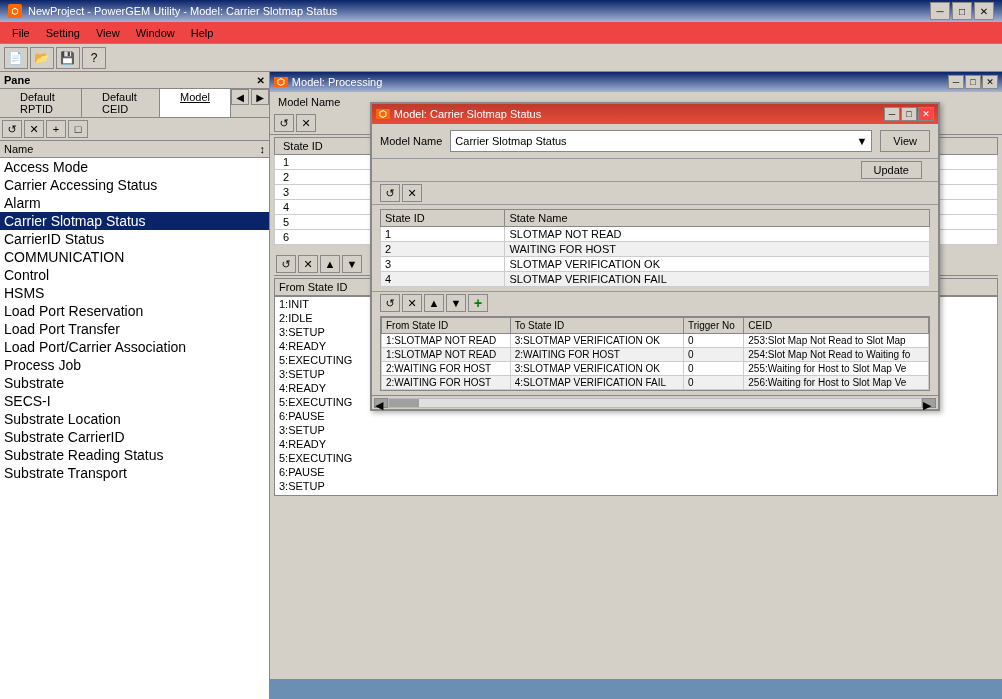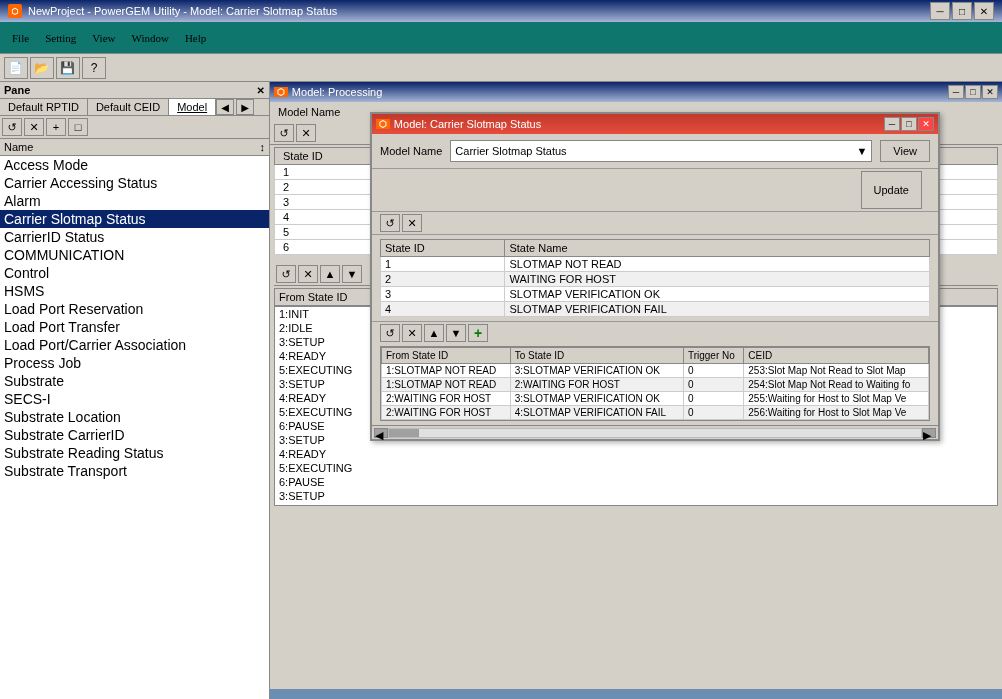--- a/index.html
+++ b/index.html
@@ -7,36 +7,36 @@
 
     
     .title-bar { background: linear-gradient(to bottom, #0a246a, #a6b5d5); color: white; height: 22px; display: flex; align-items: center; justify-content: space-between; padding: 0 8px; font-size: 11px; }
     .title-bar-left { display: flex; align-items: center; gap: 6px; }
     .title-bar-icon { width: 14px; height: 14px; background: #ff6600; border-radius: 2px; display: flex; align-items: center; justify-content: center; color: white; font-size: 8px; font-weight: bold; }
     .title-bar-controls { display: flex; gap: 2px; }
     .title-btn { width: 20px; height: 18px; background: #d4d0c8; border: 1px solid #888; display: flex; align-items: center; justify-content: center; cursor: pointer; font-size: 10px; color: #000; }
     .title-btn.close { background: #d4d0c8; }
 
     
-    .menu-bar { background: #0f766e; height: 32px; display: flex; align-items: center; padding: 0 4px; border-bottom: 1px solid #888; font-family: Liberation Serif, serif; }
+    .menu-bar { background: #ef4444; height: 22px; display: flex; align-items: center; padding: 0 4px; border-bottom: 1px solid #888; }
     .menu-item { padding: 2px 8px; cursor: pointer; font-size: 11px; }
 
     
     .toolbar { background: #d4d0c8; height: 28px; display: flex; align-items: center; padding: 2px 4px; border-bottom: 1px solid #888; gap: 2px; }
     .toolbar-btn { width: 24px; height: 22px; background: #d4d0c8; border: 1px solid #888; display: flex; align-items: center; justify-content: center; cursor: pointer; font-size: 12px; }
 
     
     .main-layout { display: flex; height: calc(699px - 22px - 22px - 28px); }
 
     
     .left-panel { width: 270px; background: #d4d0c8; border-right: 1px solid #888; display: flex; flex-direction: column; }
     .left-panel-header { background: #d4d0c8; padding: 2px 4px; font-size: 11px; font-weight: bold; border-bottom: 1px solid #888; display: flex; align-items: center; justify-content: space-between; }
     .left-panel-close { cursor: pointer; font-size: 10px; }
     .left-panel-tabs { display: flex; border-bottom: 1px solid #888; }
-    .left-tab { padding: 2px 8px; font-size: 11px; cursor: pointer; background: #d4d0c8; border-right: 1px solid #888; }
+    .left-tab { padding: 2px 20px; font-size: 11px; cursor: pointer; background: #d4d0c8; border-right: 1px solid #888; }
     .left-tab.active { background: white; text-decoration: underline; }
     .left-panel-toolbar { display: flex; align-items: center; padding: 2px; gap: 2px; border-bottom: 1px solid #888; }
     .left-toolbar-btn { width: 20px; height: 18px; background: #d4d0c8; border: 1px solid #888; display: flex; align-items: center; justify-content: center; cursor: pointer; font-size: 11px; }
     .name-header { display: flex; justify-content: space-between; padding: 2px 4px; background: #d4d0c8; font-size: 11px; border-bottom: 1px solid #888; }
     .tree-list { flex: 1; overflow-y: auto; background: white; }
     .tree-item { padding: 1px 4px; cursor: pointer; font-size: 14px; white-space: nowrap; }
     .tree-item.selected { background: #0a246a; color: white; }
     .nav-arrows { display: flex; gap: 2px; }
     .nav-btn { width: 18px; height: 16px; background: #d4d0c8; border: 1px solid #888; display: flex; align-items: center; justify-content: center; cursor: pointer; font-size: 10px; }
 
@@ -44,21 +44,21 @@
     .right-area { flex: 1; position: relative; background: #6b8eb3; overflow: hidden; }
     .win-btn { width: 16px; height: 14px; background: #d4d0c8; border: 1px solid #888; display: flex; align-items: center; justify-content: center; cursor: pointer; font-size: 9px; color: #000; }
 
     
     .inner-window { position: absolute; top: 30px; left: 100px; width: 570px; background: #d4d0c8; border: 2px solid #888; box-shadow: 2px 2px 5px rgba(0,0,0,0.3); }
     .inner-win-title { background: linear-gradient(to bottom, #c0392b, #e74c3c); color: white; height: 20px; display: flex; align-items: center; justify-content: space-between; padding: 0 4px; font-size: 11px; }
     .inner-win-controls { display: flex; gap: 1px; }
     .inner-win-btn { width: 16px; height: 14px; background: #d4d0c8; border: 1px solid #888; display: flex; align-items: center; justify-content: center; cursor: pointer; font-size: 9px; color: #000; }
     .inner-win-btn.close { background: #ff4444; color: white; }
     .view-btn { padding: 2px 12px; background: #d4d0c8; border: 1px solid #888; cursor: pointer; font-size: 11px; height: 22px; }
-    .update-btn { padding: 2px 12px; background: #d4d0c8; border: 1px solid #888; cursor: pointer; font-size: 11px; height: 38px; margin-right: 8px; }
+    .update-btn { padding: 2px 12px; background: #d4d0c8; border: 1px solid #888; cursor: pointer; font-size: 11px; height: 18px; margin-right: 8px; }
     .small-btn { width: 20px; height: 18px; background: #d4d0c8; border: 1px solid #888; display: flex; align-items: center; justify-content: center; cursor: pointer; font-size: 11px; }
     .state-table { width: 100%; border-collapse: collapse; font-size: 11px; }
     .state-table th { background: #d4d0c8; border: 1px solid #888; padding: 2px 4px; text-align: left; font-weight: normal; }
     .state-table td { border: 1px solid #ccc; padding: 1px 4px; background: white; }
     .state-table tr:nth-child(even) td { background: #f0f0f0; }
     .trans-btn { width: 20px; height: 18px; background: #d4d0c8; border: 1px solid #888; display: flex; align-items: center; justify-content: center; cursor: pointer; font-size: 11px; }
     .trans-btn.add { background: #d4d0c8; color: green; font-size: 14px; font-weight: bold; }
     .transition-table-wrap { overflow-x: auto; border: 1px solid #888; max-height: 120px; overflow-y: auto; }
     .transition-table { width: 100%; border-collapse: collapse; font-size: 10px; white-space: nowrap; }
     .transition-table th { background: #d4d0c8; border: 1px solid #888; padding: 2px 4px; text-align: left; font-weight: normal; position: sticky; top: 0; }

